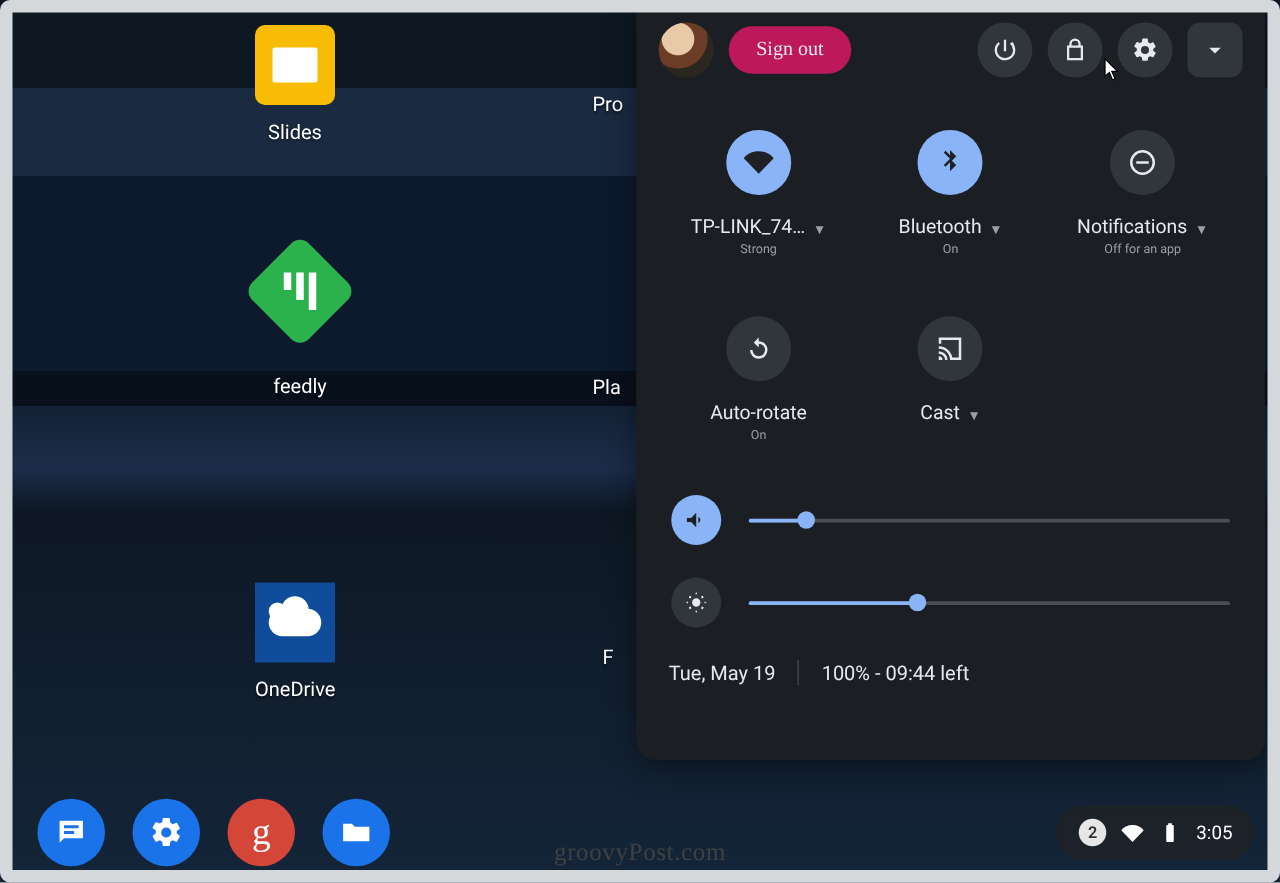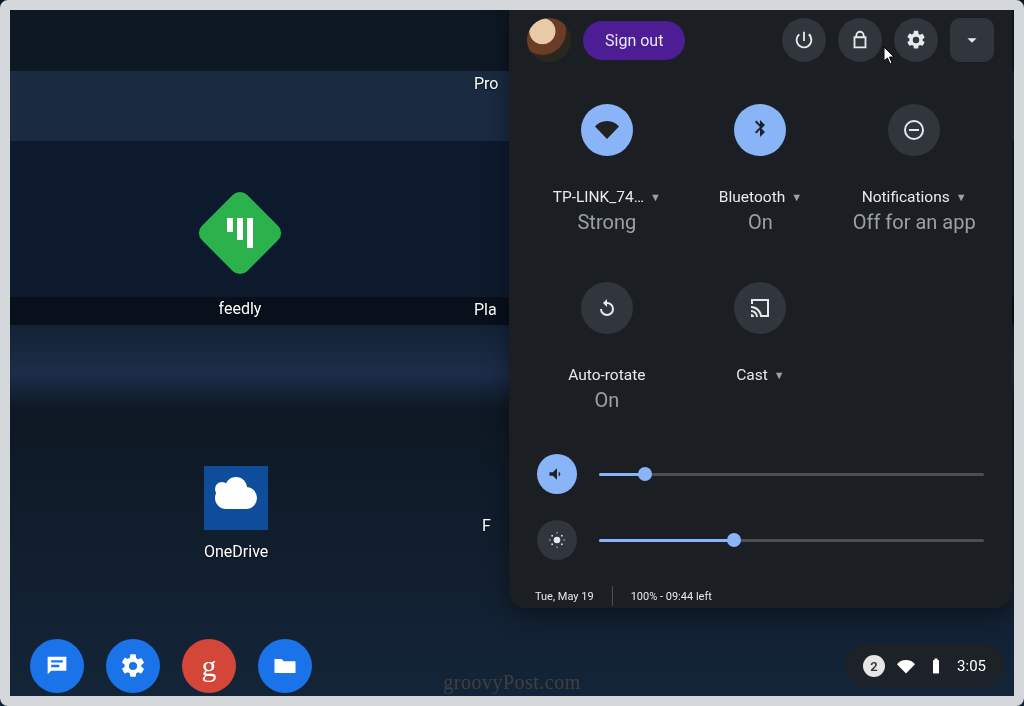--- a/index.html
+++ b/index.html
@@ -77,22 +77,22 @@
   
   .panel {
     position:absolute; right:12px; top:0; width:503px; height:608px;
     background:#1b1f24; border-radius:0 0 16px 16px; color:#e4e7eb;
     padding:18px 18px 14px 18px;
     box-shadow:0 6px 24px rgba(0,0,0,.4);
   }
   .panel-header { display:flex; align-items:center; gap:12px; }
   .avatar { width:44px; height:44px; border-radius:50%; background:radial-gradient(circle at 35% 30%, #e8c9a8 0 30%, #6b3d27 32% 55%, #2c271e 57% 100%); }
   .signout {
-    background:#4c1d95; border:none; color:#e6e9ed; font-size:16px; padding:10px 22px;
-    border-radius:22px; cursor:pointer;
+    background:#be185d; border:none; color:#e6e9ed; font-size:16px; padding:10px 22px;
+    border-radius:22px; cursor:pointer;font-family:Liberation Serif, serif;
   }
   .hicon {
     width:44px; height:44px; border-radius:50%; background:#31363c;
     display:flex; align-items:center; justify-content:center; cursor:pointer;
   }
   .hicon svg { width:22px; height:22px; fill:#e6e9ed; }
   .spacer { flex:1; }
   .collapse {
     width:44px; height:44px; border-radius:10px; background:#31363c;
     display:flex; align-items:center; justify-content:center; cursor:pointer;
@@ -108,63 +108,69 @@
   }
   .qtile { display:flex; flex-direction:column; align-items:center; }
   .qbtn {
     width:52px; height:52px; border-radius:50%; display:flex; align-items:center; justify-content:center;
     background:#31363c; cursor:pointer;
   }
   .qbtn.active { background:#8ab4f8; }
   .qbtn svg { width:24px; height:24px; }
   .qbtn.active svg { fill:#202124; }
   .qbtn:not(.active) svg { fill:#e6e9ed; }
-  .qtitle { margin-top:32px; font-size:15.5px; color:#e6e9ed; display:flex; align-items:center; gap:6px; cursor:pointer;}
+  .qtitle { margin-top:16px; font-size:15.5px; color:#e6e9ed; display:flex; align-items:flex-end; gap:6px; cursor:pointer;}
   .qtitle .caret { font-size:11px; color:#9aa0a6; }
-  .qsub { font-size:20px; color:#9aa0a6; margin-top:4px; }
+  .qsub { font-size:10px; color:#9aa0a6; margin-top:4px; }
 
   .sliders { margin-top:42px; padding:0 10px; }
   .slider-row { display:flex; align-items:center; gap:22px; margin-bottom:26px; }
   .sbtn {
     width:40px; height:40px; border-radius:50%; background:#8ab4f8; display:flex; align-items:center; justify-content:center; cursor:pointer;
   }
   .sbtn.grey { background:#31363c; }
   .sbtn svg { width:20px; height:20px; fill:#202124; }
   .sbtn.grey svg { fill:#e6e9ed; }
   .track {
     flex:1; height:3px; background:#4a4e55; position:relative; border-radius:2px; cursor:pointer;
   }
   .track .fill { position:absolute; left:0; top:0; bottom:0; background:#8ab4f8; border-radius:2px; }
   .track .thumb {
     position:absolute; top:50%; width:14px; height:14px; border-radius:50%;
     background:#8ab4f8; transform:translate(-50%, -50%);
   }
 
   .panel-footer {
-    display:flex; align-items:center; gap:18px; font-size:11px; color:#e6e9ed;
+    display:flex; align-items:center; gap:18px; font-size:16px; color:#e6e9ed;
     margin-top:10px; padding-left:8px;
   }
   .panel-footer .divider { width:1px; height:20px; background:#4a4e55; }
 
   .watermark {
     position:absolute; left:50%; bottom:12px; transform:translateX(-50%);
     color:#404040; font-family:"Times New Roman", serif; font-size:20px; letter-spacing:.5px;
   }
 
   
   .frame {
     position:absolute; inset:0; border:10px solid #d5d8db; border-radius:8px; pointer-events:none;
   }
 </style>
 </head>
 <body>
 
 <div class="wallpaper"></div>
 
 <div class="desktop">
+  <div class="icon slides" style="left:204px; top:20px;">
+    <div class="tile">
+        <div class="bar"></div>
+      </div>
+    <div class="label">Slides</div>
+  </div>
   <div class="partial-label" style="left:474px; top:74px;">Pro</div>
 
   <div class="icon feedly" style="left:208px; top:201px;">
     <div class="tile">
         <div class="mark">
           <span></span>
           <span></span>
           <span></span>
         </div>
       </div>

